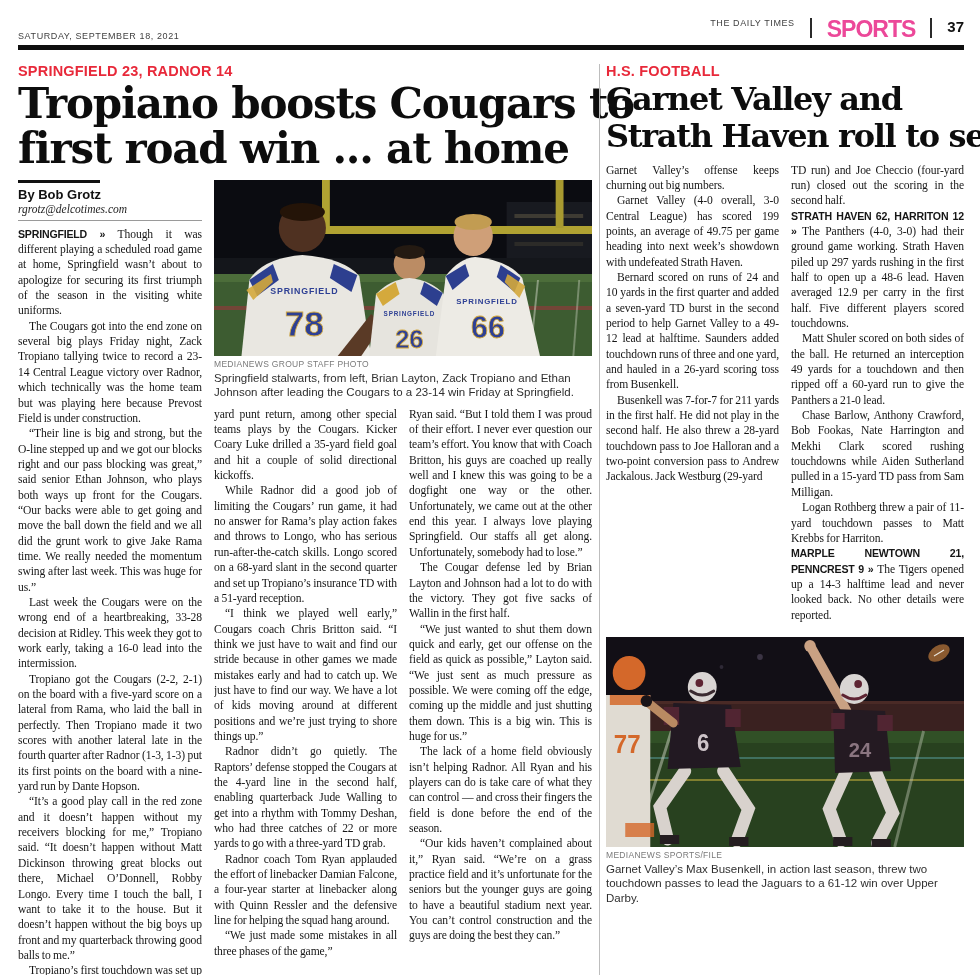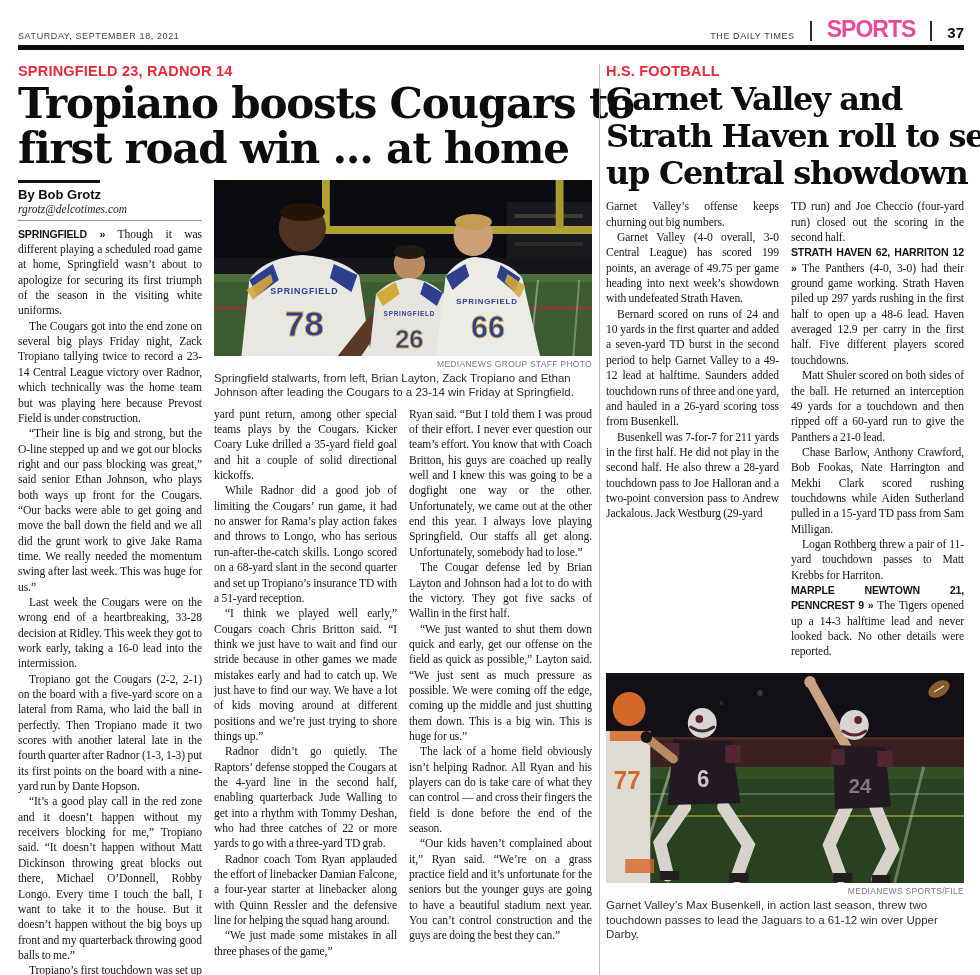--- a/index.html
+++ b/index.html
@@ -1,21 +1,21 @@
 <!DOCTYPE html>
 <html><head>
 <meta charset="utf-8">
 <style>
   html,body{margin:0;padding:0;background:#e9e9e9;}
   .page{width:980px;height:975px;margin:0 auto;background:#ffffff;position:relative;overflow:hidden;
         font-family:"Liberation Serif",serif;color:#141414;}
   
   .masthead{display:flex;justify-content:space-between;align-items:flex-end;padding:18px 16px 4px 18px;}
   .m-date{font-family:"Liberation Sans",sans-serif;font-size:9px;letter-spacing:.6px;color:#3f3f3f;}
-  .m-right{display:flex;align-items:flex-end;gap:15px;}
+  .m-right{display:flex;align-items:flex-start;gap:15px;}
   .m-paper{font-family:"Liberation Sans",sans-serif;font-size:9px;letter-spacing:.6px;color:#3f3f3f;}
   .m-sep{width:2px;height:20px;background:#2a2a2a;}
   .m-sports{font-family:"Liberation Sans",sans-serif;font-weight:bold;font-size:23px;letter-spacing:-1px;color:#ec4899;line-height:1;}
   .m-pageno{font-family:"Liberation Sans",sans-serif;font-weight:bold;font-size:15px;color:#101010;}
   .toprule{height:5px;background:#0f0f0f;margin:0 16px 0 18px;}
   
   .content{display:flex;padding:0 16px 0 18px;align-items:stretch;}
   .left-article{width:574px;flex:none;}
   .vdivider{width:1px;background:#bdbdbd;margin:14px 6px 0 7px;}
   .right-article{flex:1;min-width:0;}
@@ -39,21 +39,21 @@
   
   .la-row{display:flex;gap:12px;margin-top:8px;}
   .la-col1{width:184px;flex:none;}
   .la-right{flex:1;min-width:0;}
   .la-cols23{display:flex;gap:12px;height:561px;overflow:hidden;}
   .la-cols23 .col{width:calc(50% - 6px);}
   
   .photo{position:relative;overflow:hidden;background:#c2410c;}
   .photo-left{height:176px;}
   .photo-right{height:210px;margin-top:6px;background:#120f16;}
-  .credit{text-align:right;font-family:"Liberation Sans",sans-serif;font-size:8.5px;color:#7a7a7a;
+  .credit{font-family:"Liberation Sans",sans-serif;font-size:8.5px;color:#7a7a7a;
           letter-spacing:.3px;margin:3px 0 2px;}
   .caption{font-family:"Liberation Sans",sans-serif;font-size:11.5px;line-height:14.5px;color:#2f2f2f;margin-bottom:7px;}
   
   .ra-cols{display:flex;gap:12px;height:468px;overflow:hidden;margin-top:8px;}
   .ra-cols .col{width:calc(50% - 6px);}
   
   .jersey-team{font-family:"Liberation Sans",sans-serif;font-weight:bold;fill:#2e4094;letter-spacing:.8px;}
   .jersey-num{font-family:"Liberation Sans",sans-serif;font-weight:bold;fill:#2e4094;stroke:#d4a93c;stroke-width:.8px;}
 </style>
 </head>
@@ -174,21 +174,20 @@
       </div>
     </section>
 
     <div class="vdivider"></div>
 
     <section class="right-article">
       <div class="kicker">H.S. FOOTBALL</div>
       <h1 class="headline hl-right">
         <span>Garnet Valley and</span>
         <span>Strath Haven roll to set</span>
-        <span>up Central showdown</span>
       </h1>
 
       <div class="ra-cols">
         <div class="col">
           <p class="body-p">Garnet Valley’s offense keeps churning out big numbers.</p>
           <p class="body-p indent">Garnet Valley (4-0 overall, 3-0 Central League) has scored 199 points, an average of 49.75 per game heading into next week’s showdown with undefeated Strath Haven.</p>
           <p class="body-p indent">Bernard scored on runs of 24 and 10 yards in the first quarter and added a seven-yard TD burst in the second period to help Garnet Valley to a 49-12 lead at halftime. Saunders added touchdown runs of three and one yard, and hauled in a 26-yard scoring toss from Busenkell.</p>
           <p class="body-p indent">Busenkell was 7-for-7 for 211 yards in the first half. He did not play in the second half. He also threw a 28-yard touchdown pass to Joe Halloran and a two-point conversion pass to Andrew Jackalous. Jack Westburg (29-yard</p>
         </div>
         <div class="col">

